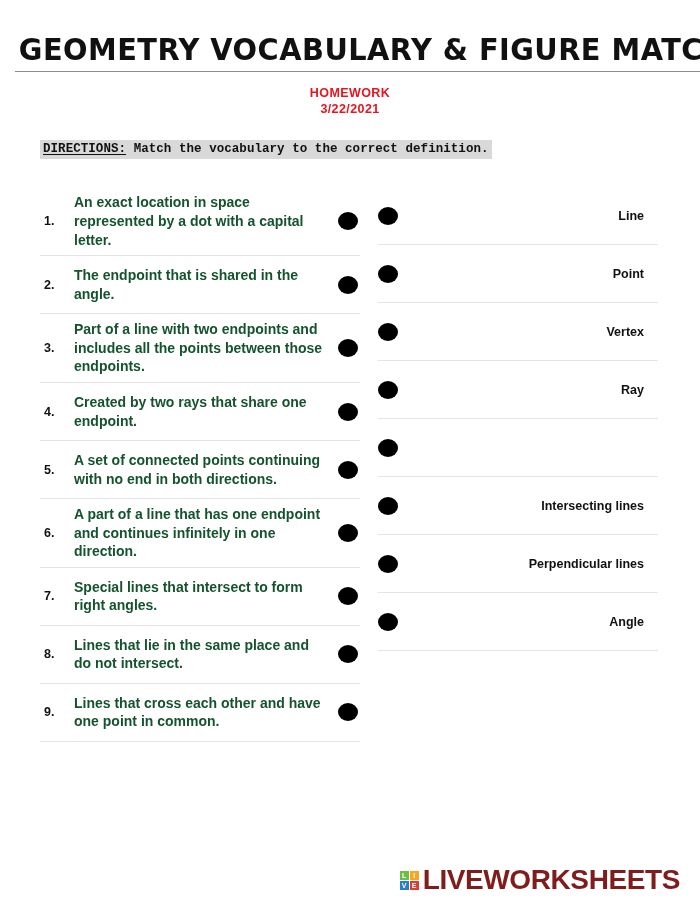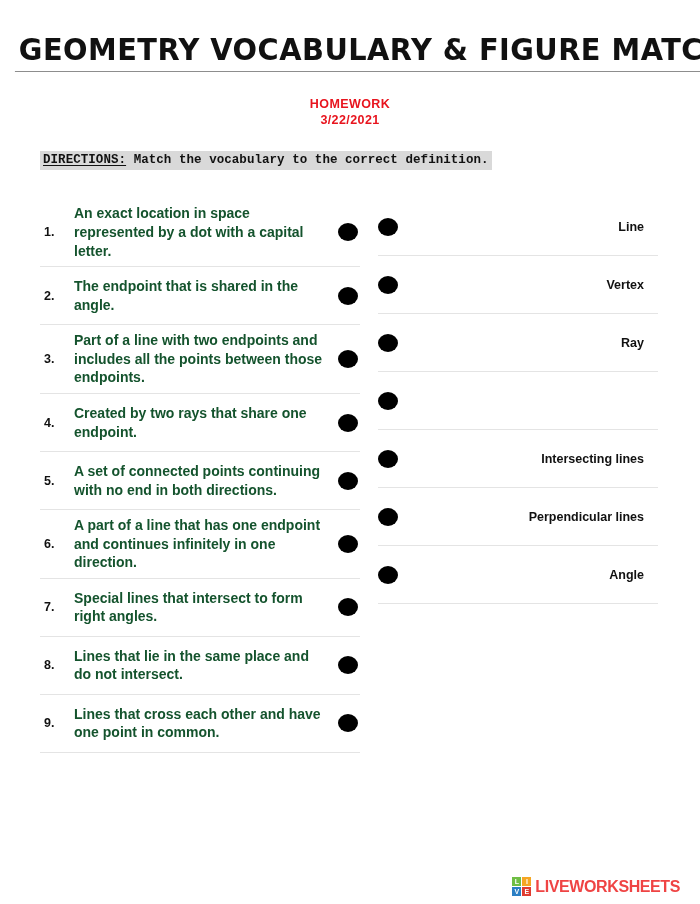--- a/index.html
+++ b/index.html
@@ -31,21 +31,21 @@
     color: #111111;
     display: inline-block;
     padding: 0 4px 5px 4px;
     border-bottom: 1.5px solid #8d8d8d;
     line-height: 1.08;
     white-space: nowrap;
     transform: scaleX(0.96);
   }
 
   .subtitle-block {
-    margin-top: 24px;
+    margin-top: 13px;
     line-height: 1.28;
   }
 
   .subtitle-line {
     font-size: 12.5px;
     font-weight: 700;
     color: #e8141e;
     letter-spacing: 0.4px;
   }
 
@@ -163,24 +163,24 @@
     height: 9px;
     font-size: 7px;
     font-weight: 700;
     color: #ffffff;
     line-height: 9px;
     text-align: center;
     font-family: "Liberation Sans", sans-serif;
   }
 
   .logo-word {
-    font-size: 16px;
+    font-size: 28px;
     font-weight: 700;
     letter-spacing: -0.4px;
-    color: #ef4444;
+    color: #7f1d1d;
     font-family: "Liberation Sans", sans-serif;
   }
 </style>
 </head>
 <body>
 
 <div class="worksheet-header">
   <div class="title">GEOMETRY VOCABULARY &amp; FIGURE MATCH</div>
   <div class="subtitle-block">
     <div class="subtitle-line">HOMEWORK</div>
@@ -241,20 +241,24 @@
       <span class="q-num">9.</span>
       <span class="q-text">Lines that cross each other and have one point in common.</span>
       <span class="dot dot-left"></span>
     </div>
   </div>
 
   <div class="col-right">
     <div class="a-row">
       <span class="dot"></span>
       <span class="a-label">Line</span>
+    </div>
+    <div class="a-row">
+      <span class="dot"></span>
+      <span class="a-label">Point</span>
     </div>
     <div class="a-row">
       <span class="dot"></span>
       <span class="a-label">Vertex</span>
     </div>
     <div class="a-row">
       <span class="dot"></span>
       <span class="a-label">Ray</span>
     </div>
     <div class="a-row">

